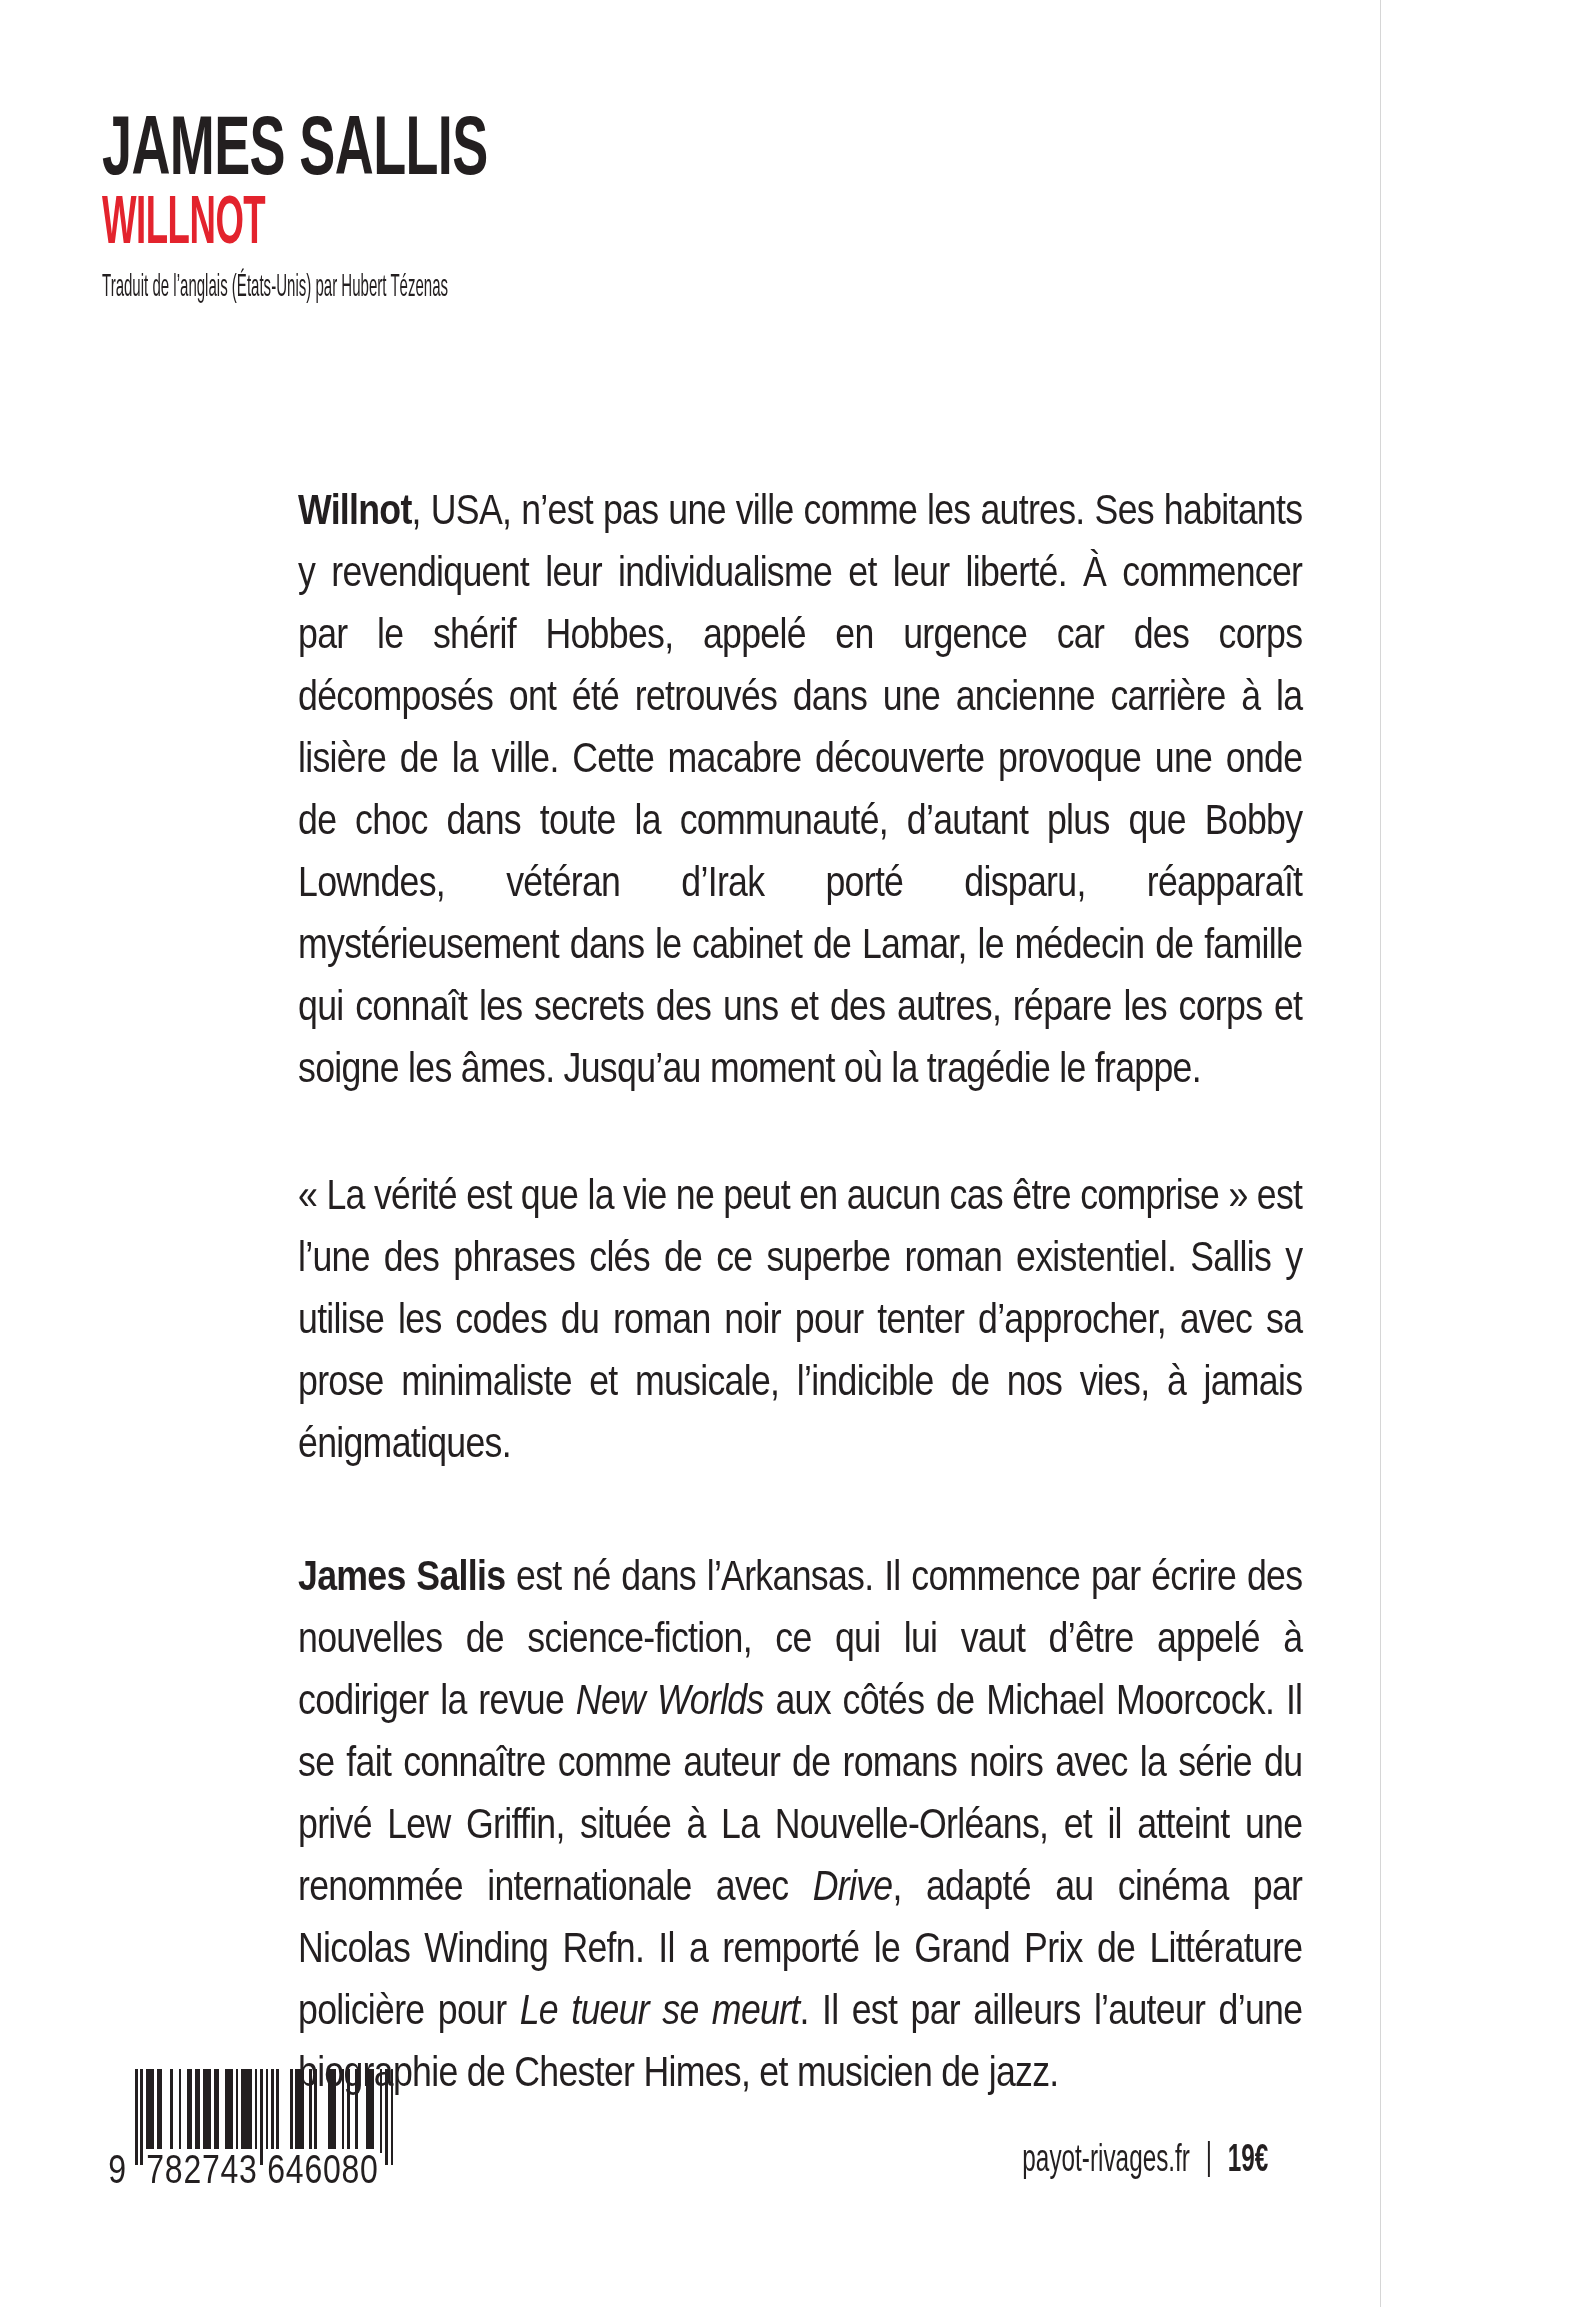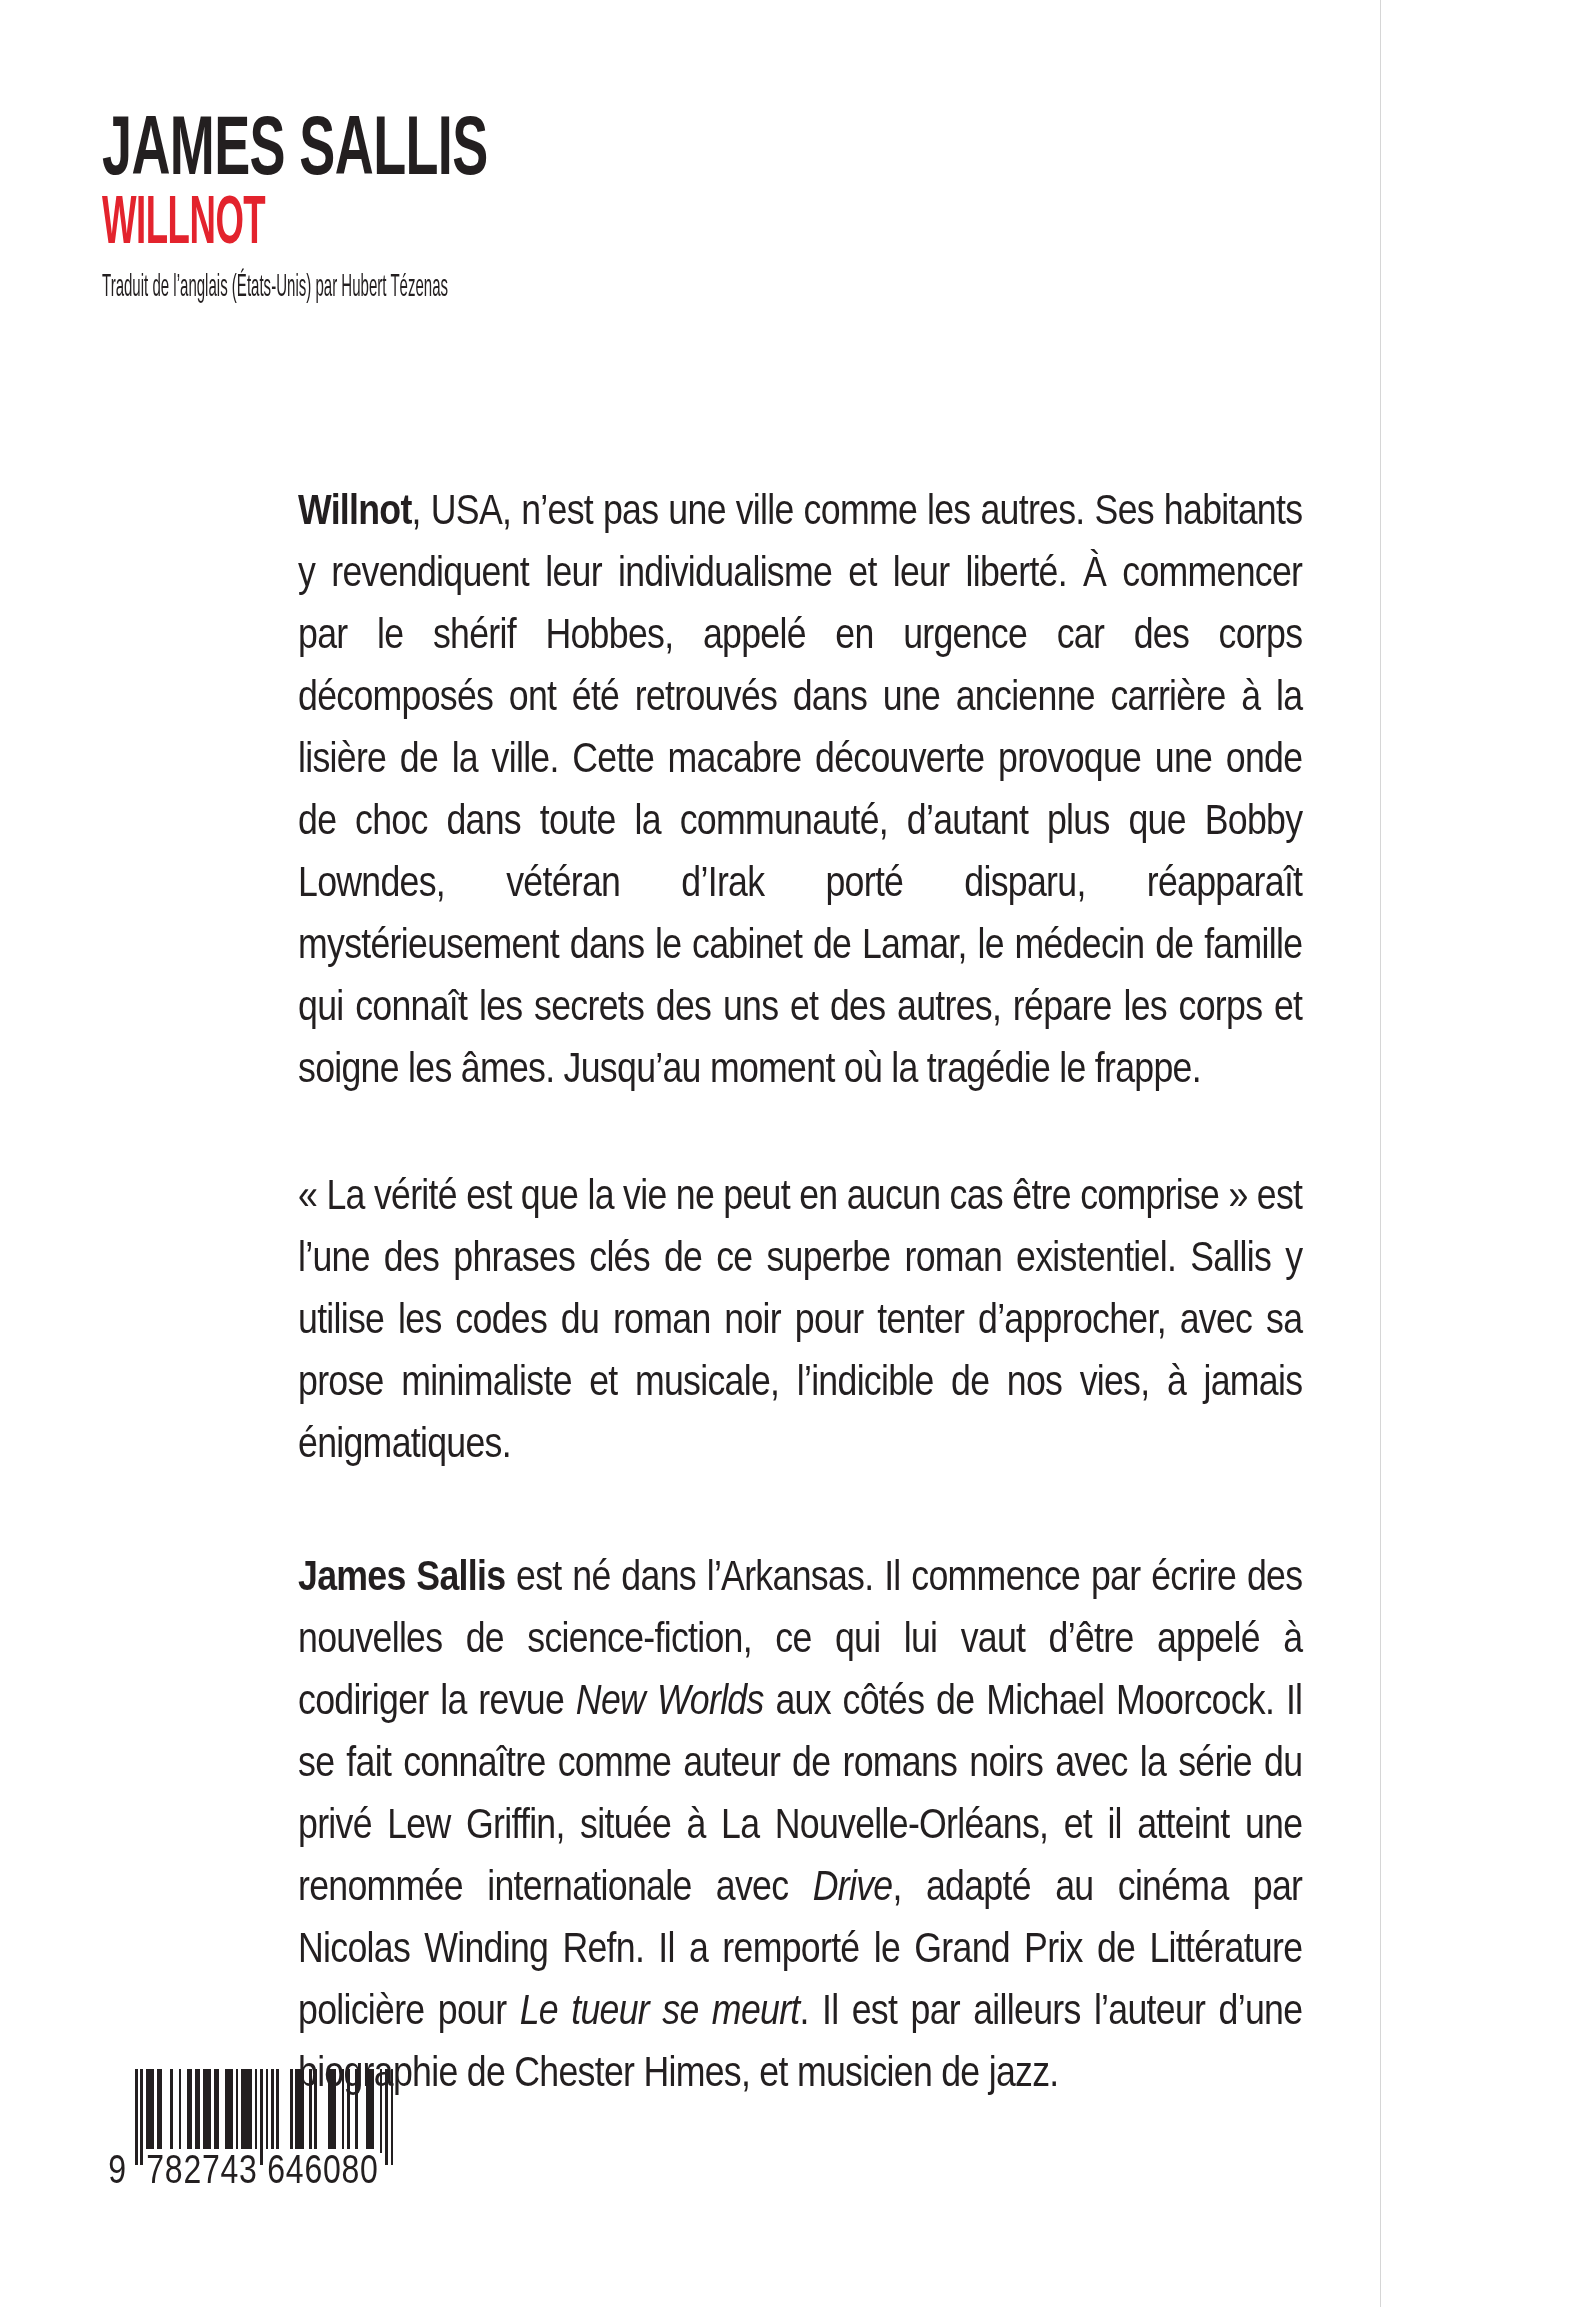--- a/index.html
+++ b/index.html
@@ -257,19 +257,26 @@
         <span class="bc-m"></span>
         <span class="bc-m on tall"></span>
         <span class="bc-m tall"></span>
         <span class="bc-m on tall"></span>
       </div>
     <span class="bc-digit bc-prefix">9</span>
     <span class="bc-digit bc-g1">782743</span>
     <span class="bc-digit bc-g2">646080</span>
   </div>
 
+  <div class="publine">
+    <span class="inner">
+      <span class="site">payot-rivages.fr</span>
+      <span class="sep">|</span>
+      <span class="price">19€</span>
+    </span>
+  </div>
 
   <div class="credit">En couverture : © Simon Burch/Plainpicture/Millennium.</div>
 
   <div class="edge-line"></div>
 
 </div>
 
 
 </body></html>

